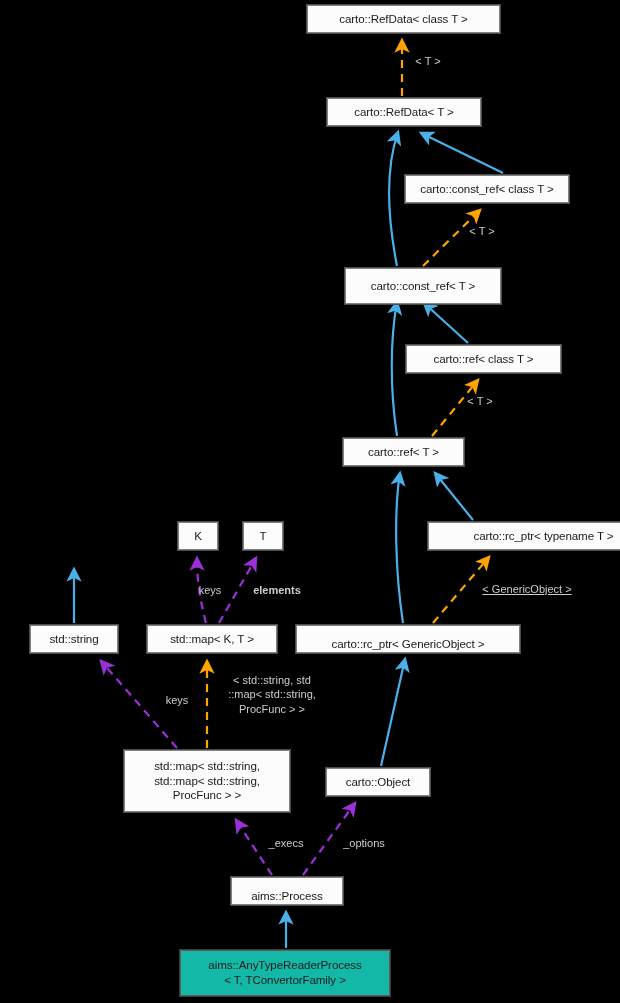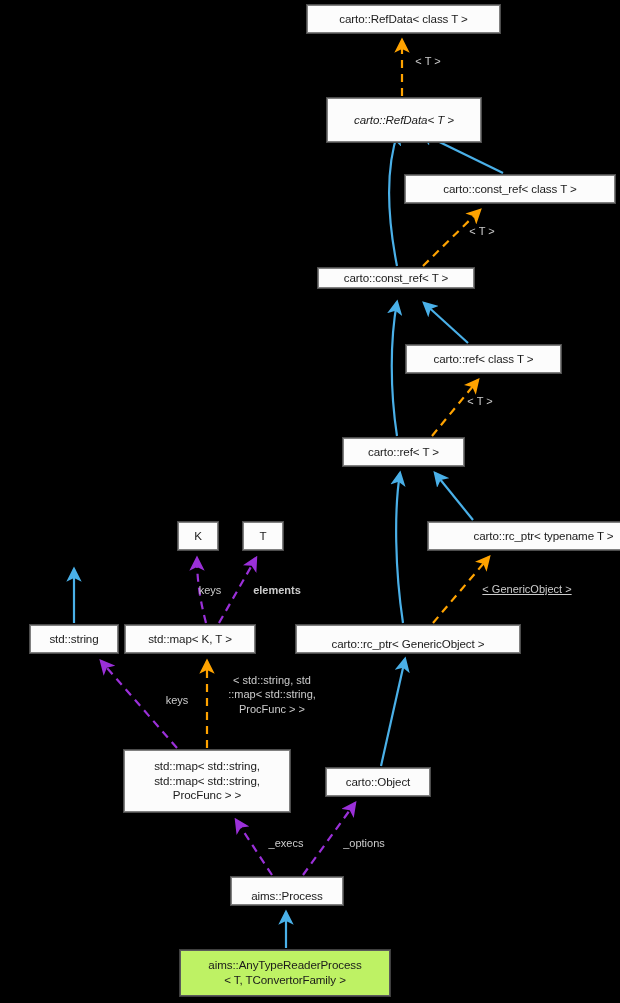--- a/index.html
+++ b/index.html
@@ -34,21 +34,21 @@
     justify-content: center;
     text-align: center;
     color: #1a1a1a;
     font-size: 11.6px;
     line-height: 1.28;
     letter-spacing: -0.1px;
     white-space: pre;
     z-index: 3;
   }
   .node.highlight {
-    background: #bef264;
+    background: #14b8a6;
     border: 1px solid #5a5a5a;
     outline: 1px solid #3f3f3f;
   }
   .edge-label {
     position: absolute;
     color: #cccccc;
     font-size: 11px;
     line-height: 1.3;
     white-space: pre;
     text-align: center;
@@ -110,29 +110,29 @@
 
     <path d="M 303 875 L 355 803" fill="none" stroke="#9b30d9" stroke-width="2.2" stroke-dasharray="8,6" marker-end="url(#ah-purple)"></path>
 
     <path d="M 286 948 L 286 912" fill="none" stroke="#4ab0e8" stroke-width="2.2" marker-end="url(#ah-blue)"></path>
   </svg>
 
   <div class="node" style="left:307px; top:5px; width:193px; height:28px;">
     <span>carto::RefData&lt; class T &gt;</span>
   </div>
 
-  <div class="node" style="left:327px; top:98px; width:154px; height:44px;font-style:italic;">
+  <div class="node" style="left:327px; top:98px; width:154px; height:28px;">
     <span>carto::RefData&lt; T &gt;</span>
   </div>
 
-  <div class="node" style="left:405px; top:175px; width:210px; height:28px;">
+  <div class="node" style="left:405px; top:175px; width:164px; height:28px;">
     <span>carto::const_ref&lt; class T &gt;</span>
   </div>
 
-  <div class="node" style="left:318px; top:268px; width:156px; height:20px;">
+  <div class="node" style="left:345px; top:268px; width:156px; height:36px;">
     <span>carto::const_ref&lt; T &gt;</span>
   </div>
 
   <div class="node" style="left:406px; top:345px; width:155px; height:28px;">
     <span>carto::ref&lt; class T &gt;</span>
   </div>
 
   <div class="node" style="left:343px; top:438px; width:121px; height:28px;">
     <span>carto::ref&lt; T &gt;</span>
   </div>
@@ -147,21 +147,21 @@
   </div>
 
   <div class="node" style="left:243px; top:522px; width:40px; height:28px;">
     <span>T</span>
   </div>
 
   <div class="node" style="left:30px; top:625px; width:88px; height:28px;">
     <span>std::string</span>
   </div>
 
-  <div class="node" style="left:125px; top:625px; width:130px; height:28px;">
+  <div class="node" style="left:147px; top:625px; width:130px; height:28px;">
     <span>std::map&lt; K, T &gt;</span>
   </div>
 
   <div class="node" style="left:296px; top:625px; width:224px; height:28px;align-items:flex-end;">
     <span>carto::rc_ptr&lt; GenericObject &gt;</span>
   </div>
 
   <div class="node" style="left:124px; top:750px; width:166px; height:62px;">
     <span>std::map&lt; std::string,
 std::map&lt; std::string,

